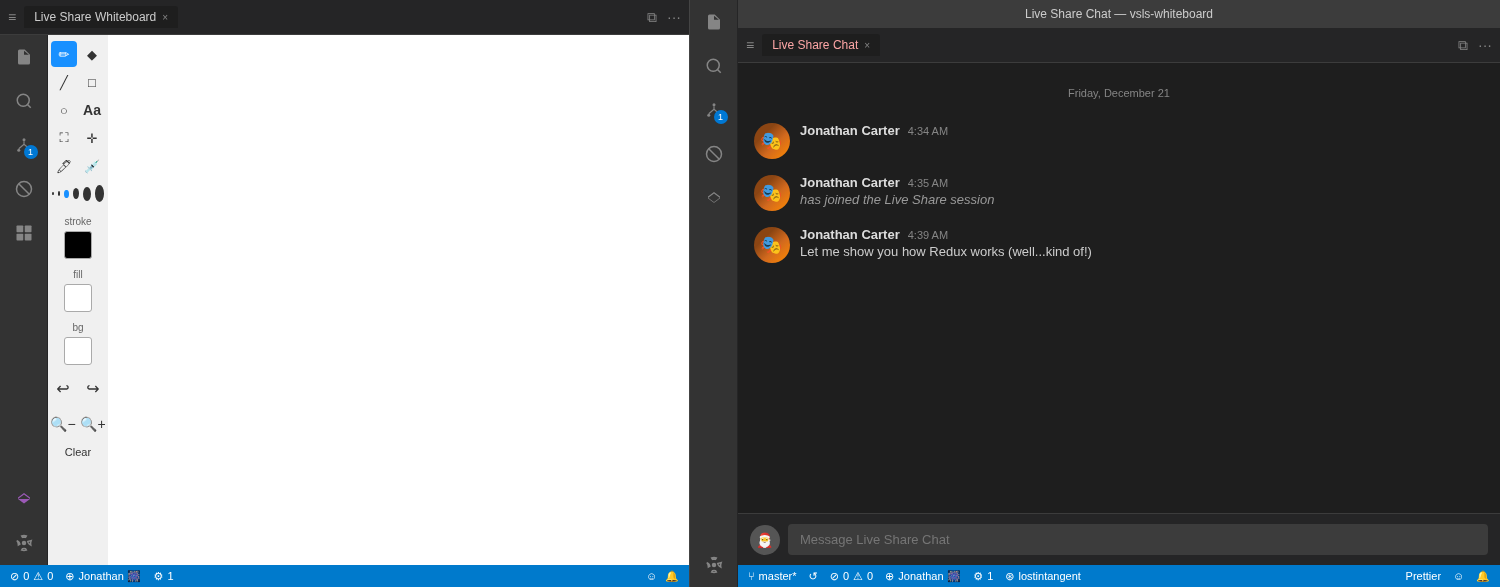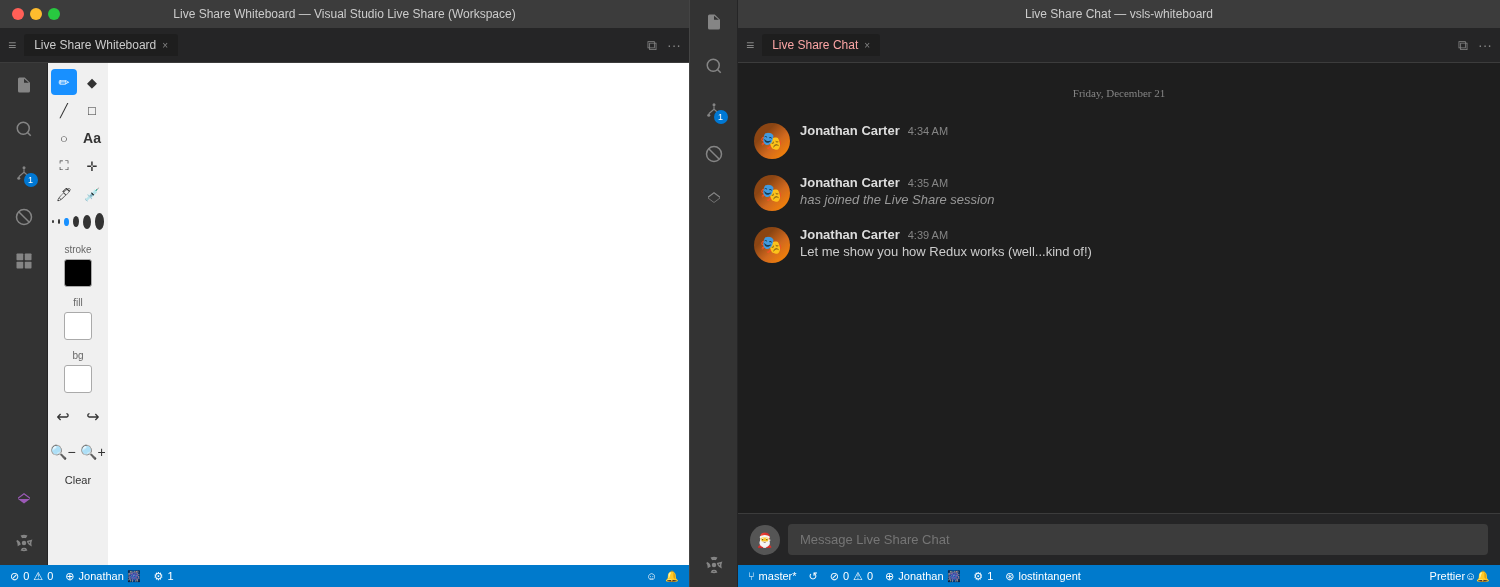--- a/index.html
+++ b/index.html
@@ -271,21 +271,20 @@
       display: flex;
       flex-direction: column;
       gap: 16px;
     }
 
     .date-divider {
       text-align: center;
       color: #858585;
       font-size: 11px;
       margin: 8px 0;
-      font-family: Liberation Serif, serif;
     }
 
     .message {
       display: flex;
       gap: 10px;
       align-items: flex-start;
     }
 
     .msg-body { flex: 1; }
 
@@ -355,46 +354,39 @@
       align-items: center;
       padding: 0 10px;
       gap: 12px;
       font-size: 11px;
       color: #fff;
     }
 
     .status-right-section {
       margin-left: auto;
       display: flex;
+      gap: 12px;
       align-items: center;
       text-align: right;
     }
 
     
     .avatar-img {
       width: 36px; height: 36px;
       border-radius: 50%;
       background: linear-gradient(135deg, #8B4513 30%, #D2691E 60%, #FF8C00 100%);
       display: flex; align-items: center; justify-content: center;
       font-size: 18px;
     }
   </style>
 </head>
 <body>
 
 <div class="left-panel">
 
-  <div class="left-titlebar">
-    <div class="titlebar-buttons">
-      <div class="tb-btn tb-close"></div>
-      <div class="tb-btn tb-min"></div>
-      <div class="tb-btn tb-max"></div>
-    </div>
-    <span>Live Share Whiteboard — Visual Studio Live Share (Workspace)</span>
-  </div>
 
   <div class="left-tab-bar">
     <span class="tab-menu-icon">≡</span>
     <div class="tab-item">
       <span>Live Share Whiteboard</span>
       <span class="tab-close">×</span>
     </div>
     <div class="tab-icons-right">
       <span>⧉</span>
       <span>···</span>

